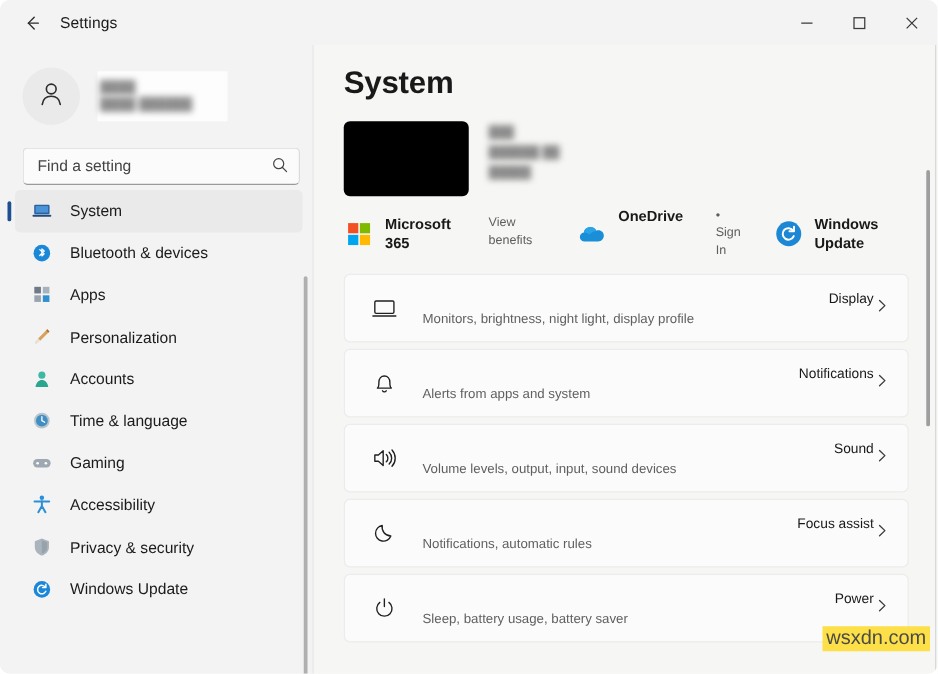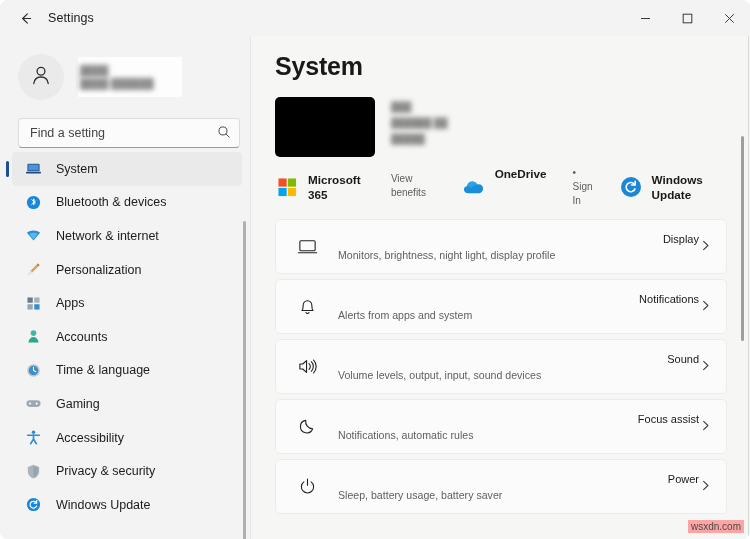--- a/index.html
+++ b/index.html
@@ -261,25 +261,25 @@
     background: #9e9e9e;
     border-radius: 2px;
   }
   .main-edge {
     position: absolute; right: 1px; top: 36px;
     width: 1px; height: 503px;
     background: #d9d9d9;
   }
 
   .watermark {
-    position: absolute; right: 6px; bottom: 6px;
-    font-size: 10px;
+    position: absolute; right: 6px; bottom: 18px;
+    font-size: 16px;
     color: #4a4a4a;
     font-family: "Liberation Sans", sans-serif;
-    background: #fca5a5;
+    background: #fde047;
     padding: 1px 3px;
   }
 </style>
 </head>
 <body>
 
 <div class="window">
 
   <div class="titlebar">
     <div class="back-btn">
@@ -360,51 +360,42 @@
       <div class="navitem">
         <span class="nav-ico">
           <svg width="17" height="17" viewBox="0 0 18 18">
             <circle cx="9" cy="9" r="7" fill="#1a87d8"></circle>
             <path d="M7.2 6 L11 9.6 L9 11.4 V5.4 L11 7.2 L7.2 11" fill="none" stroke="#ffffff" stroke-width="1.05" stroke-linejoin="round" stroke-linecap="round"></path>
           </svg>
         </span>
         <span class="nav-label">Bluetooth &amp; devices</span>
       </div>
 
-      <div class="navitem">
-        <span class="nav-ico">
-          <svg width="17" height="17" viewBox="0 0 18 18">
-            <path d="M2 6.2 C4 4.4 6.4 3.6 9 3.6 C11.6 3.6 14 4.4 16 6.2 L9 14.4 Z" fill="#2a8fd8"></path>
-            <path d="M4.6 7.6 C5.9 6.6 7.4 6.1 9 6.1 C10.6 6.1 12.1 6.6 13.4 7.6 L9 13 Z" fill="#5cb6ea"></path>
-          </svg>
-        </span>
-        <span class="nav-label">Network &amp; internet</span>
-      </div>
-
-      <div class="navitem">
-        <span class="nav-ico">
-          <svg width="17" height="17" viewBox="0 0 18 18">
-            <path d="M13.6 2.6 L15.4 4.4 L7.6 12.2 L5.8 10.4 Z" fill="#d8a05a"></path>
-            <path d="M5.8 10.4 L7.6 12.2 L4.4 15 L3 14.6 L3.2 13.2 Z" fill="#e8e0d4"></path>
-            <path d="M13.6 2.6 L15.4 4.4 L14.4 5.4 L12.6 3.6 Z" fill="#9e7a3e"></path>
-          </svg>
-        </span>
-        <span class="nav-label">Personalization</span>
-      </div>
 
       <div class="navitem">
         <span class="nav-ico">
           <svg width="17" height="17" viewBox="0 0 18 18">
             <rect x="2.6" y="2.6" width="5.6" height="5.6" fill="#6e7a88"></rect>
             <rect x="9.8" y="2.6" width="5.6" height="5.6" fill="#a8b2bd"></rect>
             <rect x="2.6" y="9.8" width="5.6" height="5.6" fill="#9aa4b0"></rect>
             <rect x="9.8" y="9.8" width="5.6" height="5.6" fill="#2f8fd0"></rect>
           </svg>
         </span>
         <span class="nav-label">Apps</span>
+      </div>
+
+      <div class="navitem">
+        <span class="nav-ico">
+          <svg width="17" height="17" viewBox="0 0 18 18">
+            <path d="M13.6 2.6 L15.4 4.4 L7.6 12.2 L5.8 10.4 Z" fill="#d8a05a"></path>
+            <path d="M5.8 10.4 L7.6 12.2 L4.4 15 L3 14.6 L3.2 13.2 Z" fill="#e8e0d4"></path>
+            <path d="M13.6 2.6 L15.4 4.4 L14.4 5.4 L12.6 3.6 Z" fill="#9e7a3e"></path>
+          </svg>
+        </span>
+        <span class="nav-label">Personalization</span>
       </div>
 
       <div class="navitem">
         <span class="nav-ico">
           <svg width="17" height="17" viewBox="0 0 18 18">
             <circle cx="9" cy="5.4" r="3" fill="#3cb8a4"></circle>
             <path d="M3.6 15.4 C4.2 11.6 6.4 9.6 9 9.6 C11.6 9.6 13.8 11.6 14.4 15.4 Z" fill="#2aa690"></path>
           </svg>
         </span>
         <span class="nav-label">Accounts</span>

